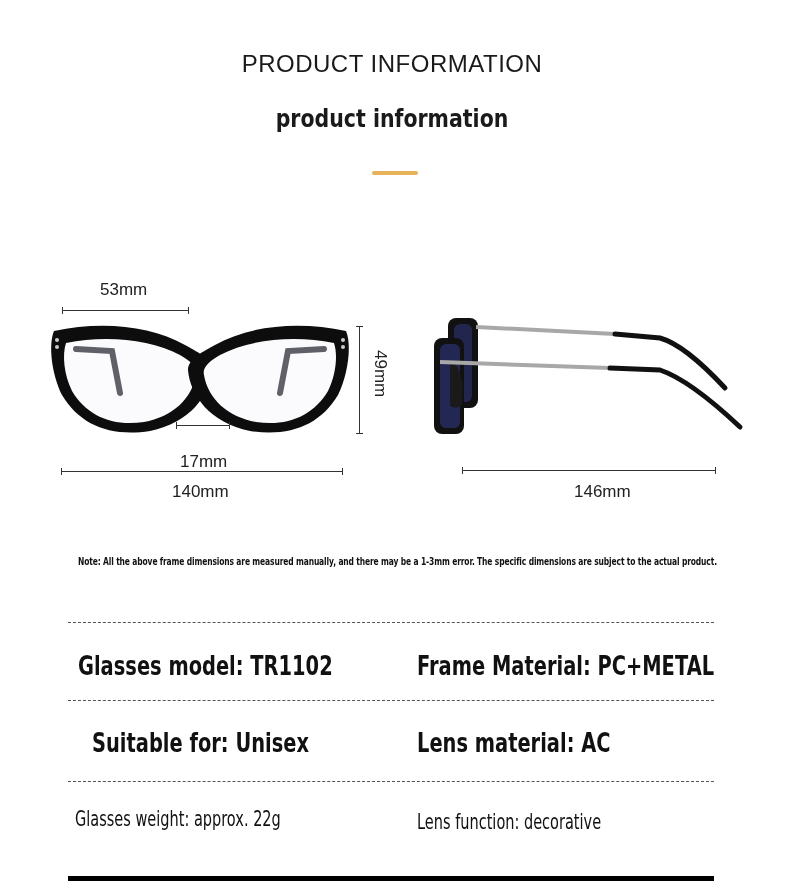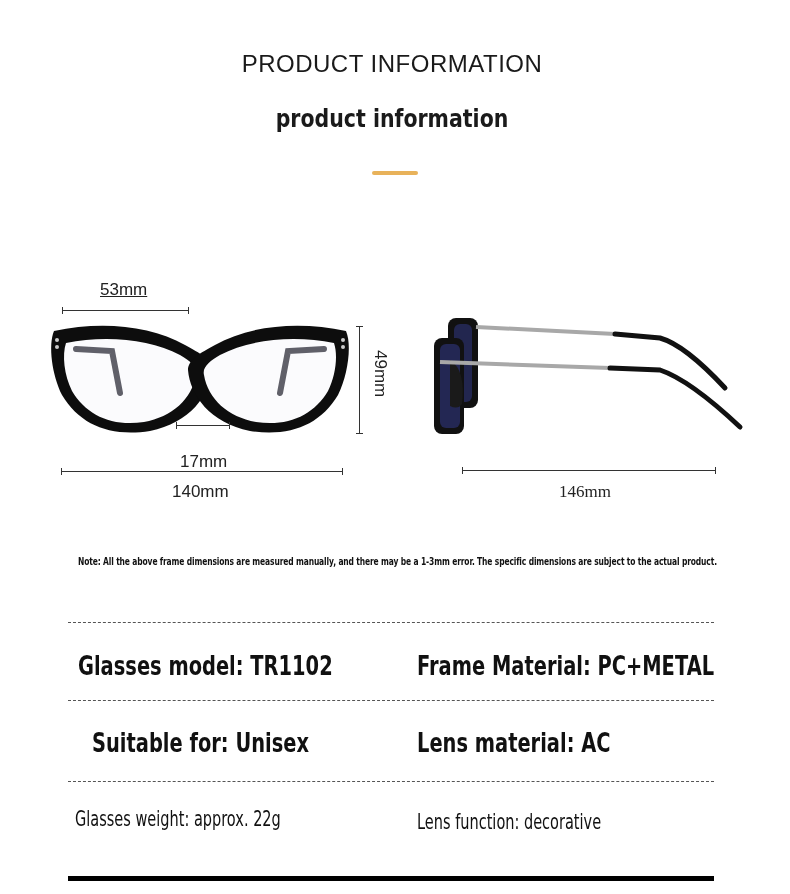--- a/index.html
+++ b/index.html
@@ -23,21 +23,21 @@
   .bottom-bar{left:68px;top:876px;width:646px;height:5px;background:#000;}
 </style>
 </head>
 <body>
 
 <div class="abs title-en">PRODUCT INFORMATION</div>
 <div class="abs title-sub">product information</div>
 <div class="abs accent-bar" id="accent" style="background: rgb(232, 178, 90);"></div>
 
 <div class="abs" style="left:40px;top:270px;width:360px;height:240px;">
-  <div class="abs dim-label" style="left:60px;top:10px;text-decoration:underline;">53mm</div>
+  <div class="abs dim-label" style="left:60px;top:10px;">53mm</div>
   <div class="abs dim-line" style="left:22px;top:40px;width:127px;"></div>
 
   <svg class="abs" style="left:0;top:45px;" width="320" height="125" viewBox="0 0 320 125">
 
     <path d="M18 27 L70 32 L85 85" stroke="#b9b9b9" stroke-width="3" fill="none"></path>
     <path d="M30 33 L72 36 L80 80" stroke="#3a3a48" stroke-width="7" fill="none" stroke-linecap="round"></path>
     <path d="M302 27 L250 32 L235 85" stroke="#b9b9b9" stroke-width="3" fill="none"></path>
     <path d="M290 33 L248 36 L240 80" stroke="#3a3a48" stroke-width="7" fill="none" stroke-linecap="round"></path>
 
     <path d="M14 16 C60 6 110 10 145 30 C160 38 172 45 172 55 C170 80 150 108 110 116 C70 122 40 110 22 80 C12 60 8 30 14 16 Z" fill="#0d0d0d"></path>
@@ -75,21 +75,21 @@
     <path d="M195 34 L240 38 Q265 45 305 88" stroke="#111" stroke-width="5" fill="none" stroke-linecap="round"></path>
 
     <rect x="14" y="38" width="30" height="96" rx="8" fill="#111"></rect>
     <rect x="20" y="44" width="20" height="84" rx="6" fill="#2a2f6a" opacity="0.75"></rect>
     <path d="M30 60 Q46 70 42 104 Q38 110 30 106" fill="#1a1a1a"></path>
 
     <path d="M20 62 L190 68" stroke="#a8a8a8" stroke-width="4"></path>
     <path d="M190 68 L240 70 Q270 80 320 127" stroke="#111" stroke-width="5" fill="none" stroke-linecap="round"></path>
   </svg>
   <div class="abs dim-line" style="left:42px;top:170px;width:254px;"></div>
-  <div class="abs dim-label" style="left:139px;top:182px;font-family:Liberation Serif, serif;">146mm</div>
+  <div class="abs dim-label" style="left:154px;top:182px;">146mm</div>
 </div>
 
 <div class="abs note">Note: All the above frame dimensions are measured manually, and there may be a 1-3mm error. The specific dimensions are subject to the actual product.</div>
 
 <div class="abs dash" style="top:622px;"></div>
 <div class="abs spec big" style="left:78px;top:650px;">Glasses model: TR1102</div>
 <div class="abs spec big" style="left:417px;top:650px;">Frame Material: PC+METAL</div>
 
 <div class="abs dash" style="top:700px;"></div>
 <div class="abs spec big" style="left:92px;top:727px;">Suitable for: Unisex</div>

